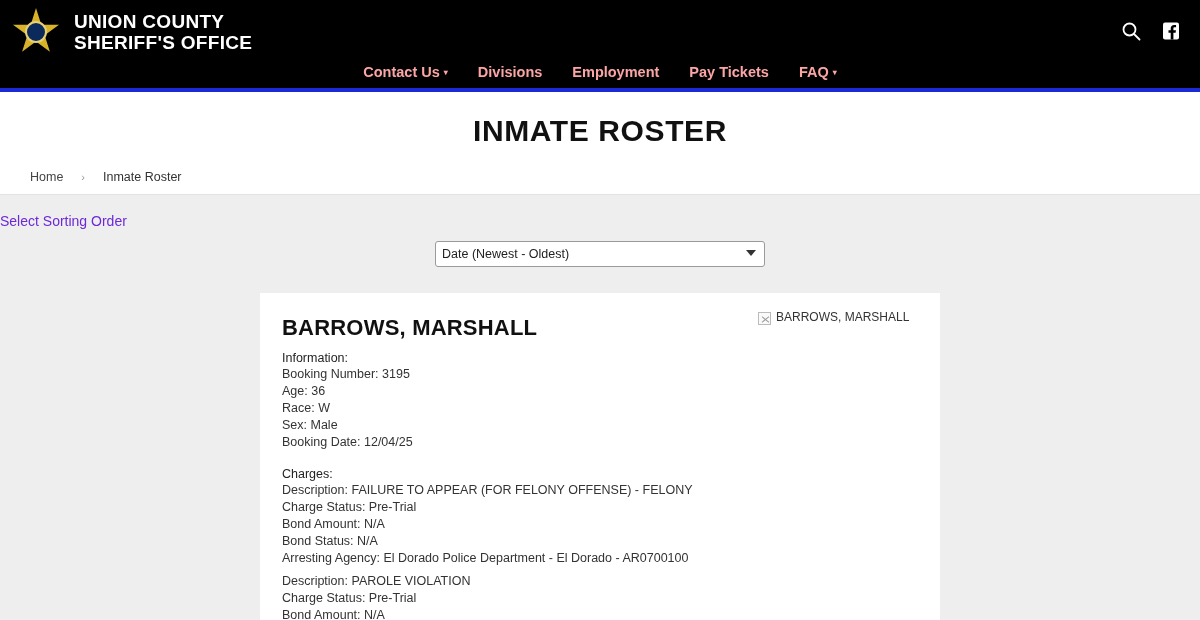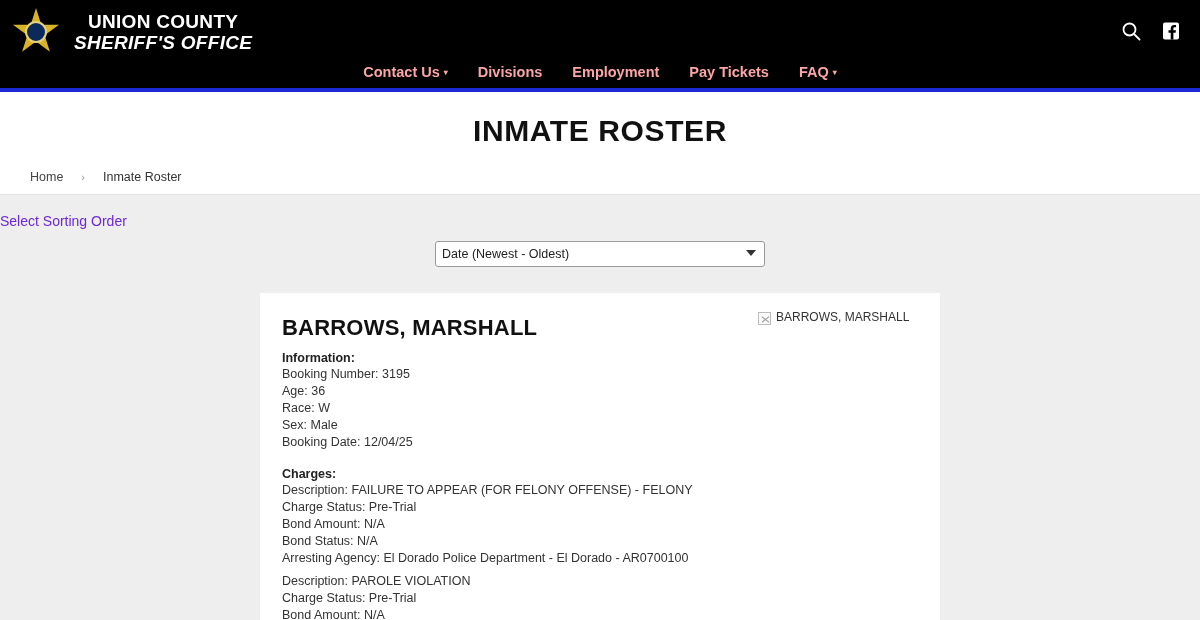--- a/index.html
+++ b/index.html
@@ -13,21 +13,20 @@
   }
 
   
   .site-header {
     background: #000000;
     height: 88px;
     position: relative;
     display: flex;
     align-items: flex-start;
     padding: 0;
-    text-align: center;
   }
   .brand {
     display: flex;
     align-items: center;
     gap: 14px;
     padding: 8px 0 0 12px;
   }
   .badge-logo {
     width: 48px; height: 48px;
     position: relative;
@@ -47,21 +46,21 @@
     background: #0b2a5b;
     border: 2px solid #e7d07a;
   }
   .brand-text {
     color: #ffffff;
     font-weight: bold;
     line-height: 1.12;
     font-size: 19px;
     letter-spacing: 0.3px;
   }
-  .brand-text .l2 { display: block; font-style: italic; }
+  .brand-text .l2 { display: block; }
 
   .header-right {
     position: absolute;
     right: 18px;
     top: 20px;
     display: flex;
     align-items: center;
     gap: 18px;
   }
   .icon-btn {
@@ -191,21 +190,21 @@
   }
   .inmate-name {
     font-size: 22px;
     font-weight: bold;
     color: #111;
     margin: 0 0 10px 0;
     letter-spacing: 0.2px;
   }
   .sec-heading {
     font-size: 12.5px;
-    font-weight: bold;
+    font-weight: normal;
     color: #222;
     margin: 0 0 1px 0;
   }
   .info-line {
     font-size: 12.5px;
     color: #333;
     line-height: 1.2;
     margin: 0;
     padding: 1px 0;
   }

